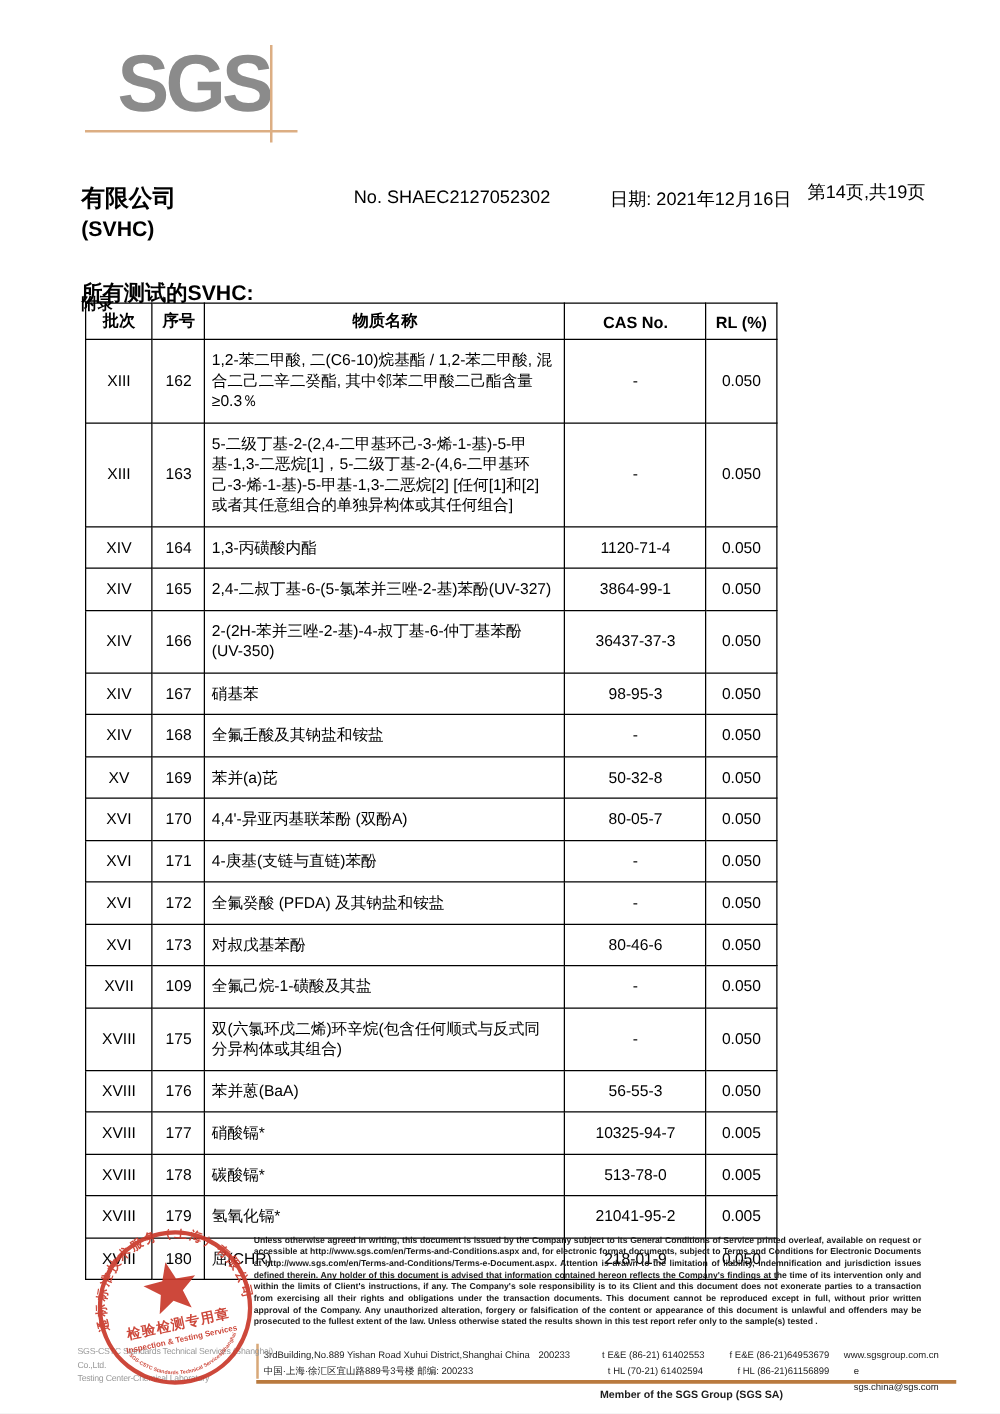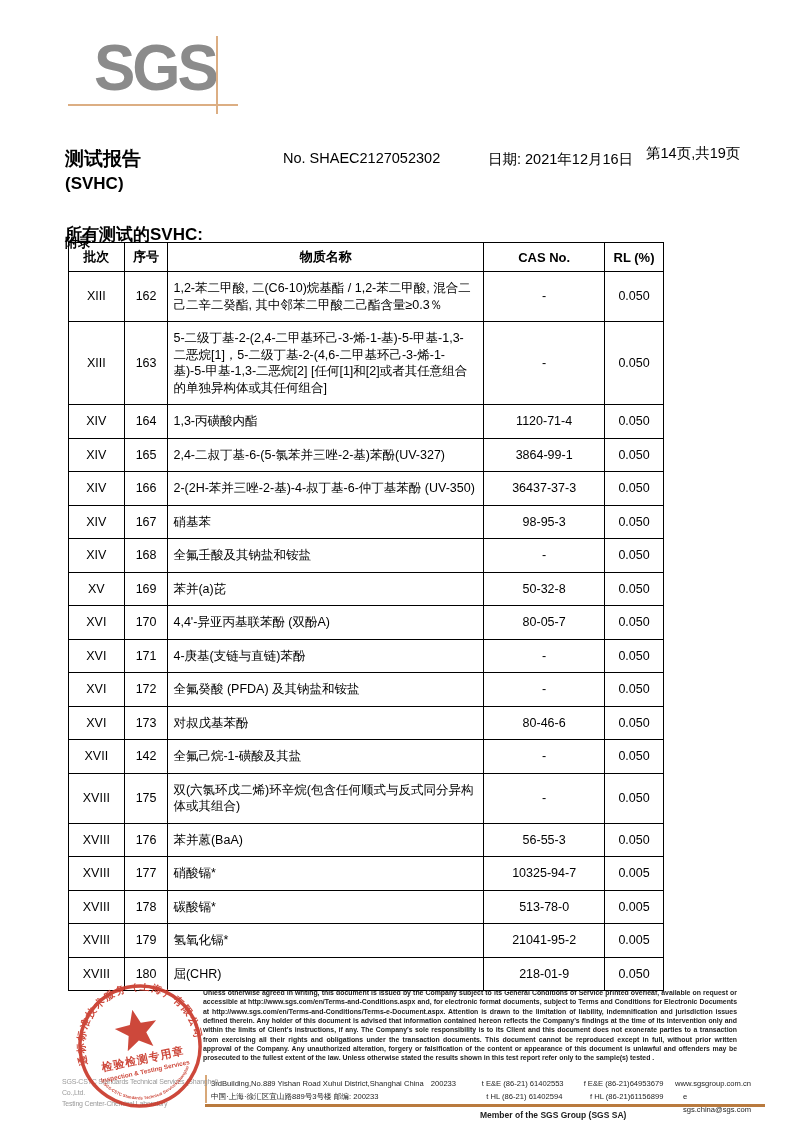--- a/index.html
+++ b/index.html
@@ -23,21 +23,21 @@
   .report-title   { left:65px;  top:146px; font-size:19px; font-weight:bold; }
   .report-subtitle{ left:65px;  top:174px; font-size:17px; font-weight:bold; }
   .report-no      { left:283px; top:150px; font-size:14.5px; }
   .report-date    { left:488px; top:150px; font-size:14.5px; }
   .report-page    { left:646px; top:144px; font-size:14.5px; }
   .appendix-label { left:65px;  top:202px; font-size:13px; font-weight:bold;margin-top:32px; }
   .list-label     { left:65px;  top:223px; font-size:17px; font-weight:bold; }
 
   
   .svhc-table {
-    left:68px; top:242px; width:596px;
+    left:68px; top:242px; width:554px;
     border-collapse:collapse; font-size:12.5px;
   }
   .svhc-table th, .svhc-table td { border:1px solid #000; }
   .svhc-table th {
     font-weight:bold; text-align:center; padding:5px 2px; font-size:13px;
   }
   .svhc-table td { padding:8px 3px; text-align:center; line-height:16.5px; vertical-align:middle; }
   .svhc-table td.cell-name { text-align:left; padding-left:5px; padding-right:8px; }
 
   
@@ -71,21 +71,21 @@
 </style>
 </head>
 <body>
 
 <div class="page">
 
   <div class="abs sgs-logo">SGS</div>
   <div class="abs logo-hline"></div>
   <div class="abs logo-vline"></div>
 
-  <div class="abs report-title">测试报告</div>
+  <div class="abs report-title">有限公司</div>
   <div class="abs report-subtitle">(SVHC)</div>
   <div class="abs report-no">No. SHAEC2127052302</div>
   <div class="abs report-date">日期: 2021年12月16日</div>
   <div class="abs report-page">第14页,共19页</div>
   <div class="abs appendix-label">附录</div>
   <div class="abs list-label">所有测试的SVHC:</div>
 
   <table class="abs svhc-table">
     <colgroup>
       <col style="width:60px">
@@ -183,21 +183,21 @@
         </tr>
         <tr>
           <td class="cell-batch">XVI</td>
           <td class="cell-no">173</td>
           <td class="cell-name">对叔戊基苯酚</td>
           <td class="cell-cas">80-46-6</td>
           <td class="cell-rl">0.050</td>
         </tr>
         <tr>
           <td class="cell-batch">XVII</td>
-          <td class="cell-no">142</td>
+          <td class="cell-no">109</td>
           <td class="cell-name">全氟己烷-1-磺酸及其盐</td>
           <td class="cell-cas">-</td>
           <td class="cell-rl">0.050</td>
         </tr>
         <tr>
           <td class="cell-batch">XVIII</td>
           <td class="cell-no">175</td>
           <td class="cell-name">双(六氯环戊二烯)环辛烷(包含任何顺式与反式同分异构体或其组合)</td>
           <td class="cell-cas">-</td>
           <td class="cell-rl">0.050</td>
@@ -271,21 +271,21 @@
       <div class="addr-row">
         <span class="addr-c0">3rdBuilding,No.889 Yishan Road Xuhui District,Shanghai China</span>
         <span class="addr-c1">200233</span>
         <span class="addr-c2">t E&amp;E (86-21) 61402553</span>
         <span class="addr-c3">f E&amp;E (86-21)64953679</span>
         <span class="addr-c4">www.sgsgroup.com.cn</span>
       </div>
       <div class="addr-row">
         <span class="addr-c0">中国·上海·徐汇区宜山路889号3号楼    邮编: 200233</span>
         <span class="addr-c1"></span>
-        <span class="addr-c2">t HL (86-21) 61402594</span>
+        <span class="addr-c2">t HL (70-21) 61402594</span>
         <span class="addr-c3">f HL (86-21)61156899</span>
         <span class="addr-c4">e  sgs.china@sgs.com</span>
       </div>
     </div>
   <div class="abs footer-hline"></div>
   <div class="abs member-line">Member of the SGS Group (SGS SA)</div>
 
 </div>
 
 </body></html>

